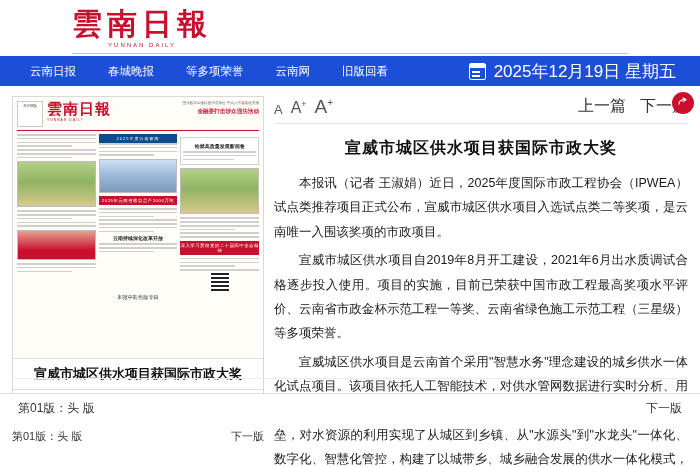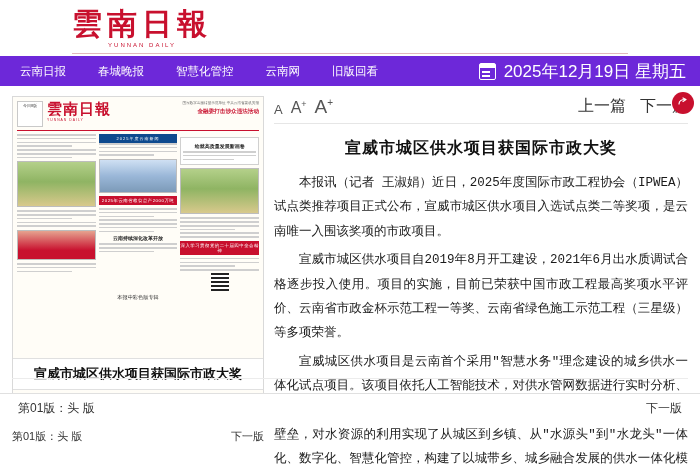--- a/index.html
+++ b/index.html
@@ -31,25 +31,25 @@
     font-size: 6px; color: #c8102e; letter-spacing: 2px; margin-top: 3px;
   }
   .masthead-rule {
     position: absolute; left: 72px; right: 72px; bottom: 2px;
     height: 1px; background: #e3b7bd;
   }
 
   
   .navbar {
     height: 30px;
-    background: #6d28d9;
+    background: #1d4ed8;
     display: flex; align-items: center;
     color: #fff;
     font-size: 11.5px;
-    padding: 0 4px;
+    padding: 0 14px;
   }
   .nav-left { display: flex; align-items: center; gap: 0; }
   .nav-item {
     padding: 0 16px;
     line-height: 30px;
     white-space: nowrap;
     cursor: pointer;
   }
   .nav-right {
     margin-left: auto;
@@ -184,21 +184,21 @@
     display: flex; align-items: center; justify-content: center;
     font-size: 12px; cursor: pointer;
   }
   .article-title {
     text-align: center;
     font-family: "Liberation Serif", serif;
     font-size: 16px; font-weight: 700; color: #111;
     margin: 6px 0 12px 0; letter-spacing: 1px;
   }
   .article-body {
-    font-family: Liberation Mono, monospace;
+    font-family: Liberation Sans, sans-serif;
     font-size: 12.5px; line-height: 1.95; color: #1a1a1a;
     text-align: justify;
     overflow: hidden;
     flex: 1;
   }
   .article-body p { text-indent: 2em; margin-bottom: 4px; }
 
   
   .bottombar {
     position: absolute; left: 0; right: 0; bottom: 0;
@@ -225,21 +225,21 @@
       <div class="masthead-cn">雲南日報</div>
       <div class="masthead-en">YUNNAN DAILY</div>
     </div>
     <div class="masthead-rule"></div>
   </div>
 
   <div class="navbar">
     <div class="nav-left">
       <div class="nav-item">云南日报</div>
       <div class="nav-item">春城晚报</div>
-      <div class="nav-item">智慧化管控</div>
+      <div class="nav-item">等多项荣誉</div>
       <div class="nav-item">云南网</div>
       <div class="nav-item">旧版回看</div>
     </div>
     <div class="nav-right">
       <span class="cal-icon"></span>
       <span class="nav-date">2025年12月19日 星期五</span>
     </div>
   </div>
 
   <div class="content">

